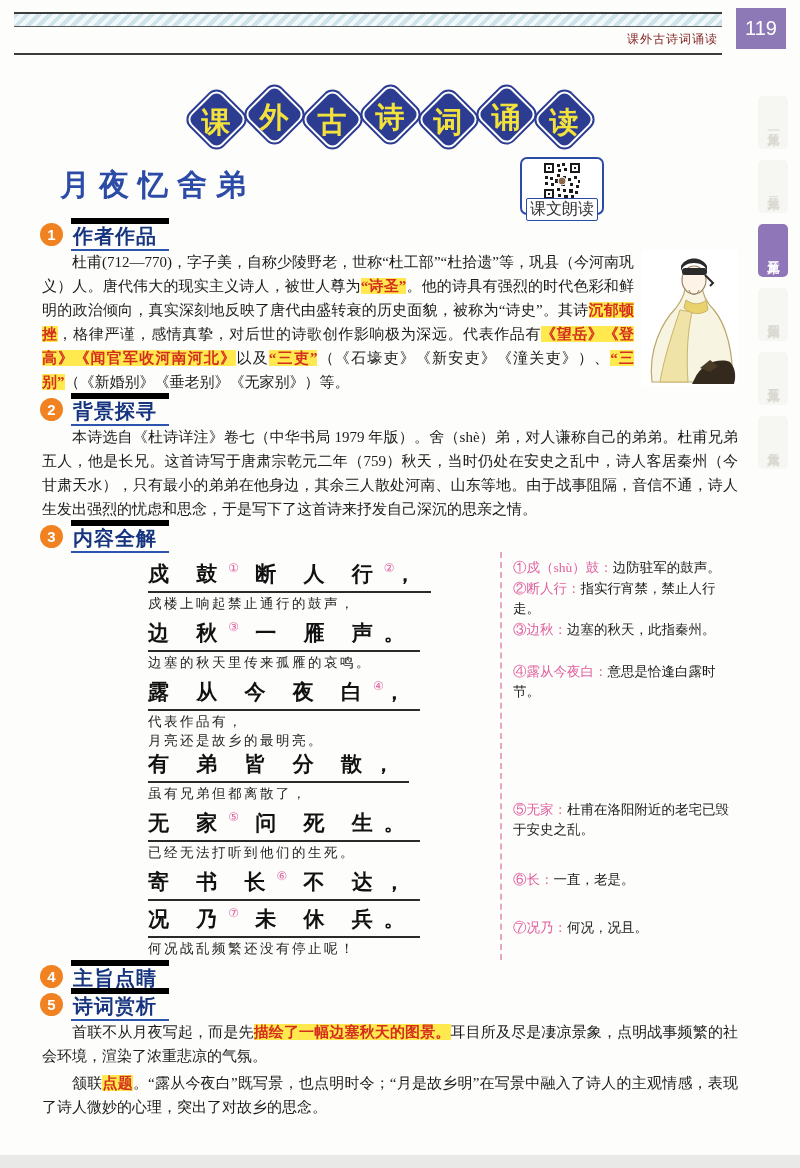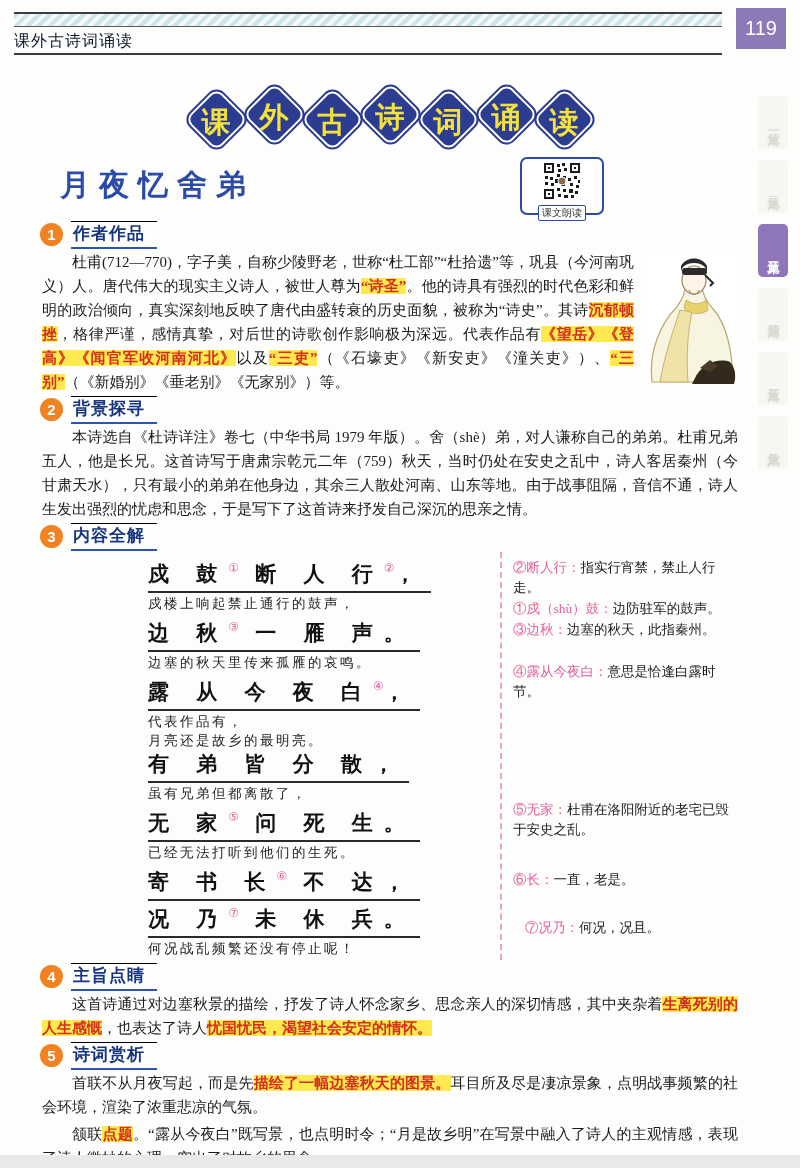--- a/index.html
+++ b/index.html
@@ -2,69 +2,69 @@
 <html><head>
 <meta charset="utf-8">
 <style>
   html,body{margin:0;padding:0;}
   body{width:800px;height:1168px;position:relative;background:#fdfdfc;overflow:hidden;
        font-family:"Liberation Sans",sans-serif;}
   
   .top-band{position:absolute;left:14px;top:12px;width:708px;height:12px;
     background:repeating-linear-gradient(135deg,#cfe3ea 0 4px,#f2f9fb 4px 8px);
     border-top:2px solid #3c3c3c;border-bottom:1px solid #5a5a5a;}
-  .header-label{position:absolute;top:31px;left:14px;width:704px;text-align:left;
-    font-size:16px;color:#0f172a;letter-spacing:1px;}
+  .header-label{position:absolute;top:31px;left:14px;width:704px;text-align:right;
+    font-size:12px;color:#7f1d1d;letter-spacing:1px;}
   .header-rule{position:absolute;left:14px;top:53px;width:708px;height:2px;background:#3c3c3c;}
   .page-box{position:absolute;left:736px;top:8px;width:50px;height:41px;background:#8d79b6;
     color:#fff;font-size:20px;display:flex;align-items:center;justify-content:center;}
   
   .banner{position:absolute;top:88px;left:0;width:780px;display:flex;justify-content:center;gap:3px;}
   .diamond-wrap{width:55px;height:64px;position:relative;}
   .diamond-wrap:nth-child(even){transform:translateY(-5px);}
   .diamond{position:absolute;left:7px;top:11px;width:41px;height:41px;background:#2c3c90;
     transform:rotate(45deg);border-radius:7px;box-shadow:0 0 0 2px #fff,0 0 0 4px #2c3c90;}
   .diamond-char{position:absolute;width:100%;text-align:center;top:15px;color:#f3e13c;
     font-size:29px;font-weight:bold;font-family:"Liberation Serif",serif;}
   
   .title-row{position:absolute;top:165px;left:60px;width:700px;text-align:left;}
   .poem-title{font-size:30px;font-weight:bold;color:#2b4ba6;letter-spacing:9px;}
   .qr-box{position:absolute;left:460px;top:-8px;width:80px;height:54px;border:2px solid #2b4ba6;
     border-radius:7px;background:#fff;}
   .qr-box svg{position:absolute;left:21px;top:3px;}
-  .qr-label{position:absolute;bottom:-8px;left:50%;transform:translateX(-50%);font-size:10px;
+  .qr-label{position:absolute;bottom:-8px;left:50%;transform:translateX(-50%);font-size:16px;
     color:#333;background:#fff;border:1px solid #2b4ba6;border-radius:2px;padding:0 3px;white-space:nowrap;}
   
   .content{position:absolute;top:219px;left:42px;width:696px;
     font-family:"Liberation Serif","DejaVu Serif",serif;font-size:15px;line-height:24px;color:#1b1b1b;}
   .sec-head{display:flex;align-items:center;gap:8px;margin:3px 0 3px -2px;height:25px;
     font-family:"Liberation Sans",sans-serif;}
   .sec-num{width:23px;height:23px;border-radius:50%;background:#f08222;color:#fff;font-weight:bold;
     font-size:15px;display:flex;align-items:center;justify-content:center;flex:0 0 23px;}
-  .sec-title{font-size:17px;font-weight:bold;color:#17357f;border-top:1px solid #000000;
+  .sec-title{font-size:20px;font-weight:bold;color:#17357f;border-top:6px solid #000000;
     border-bottom:2px solid #2c55b0;padding:0 12px 1px 2px;letter-spacing:1px;text-align:right;}
   .para{text-indent:2em;text-align:justify;margin:0 0 3px 0;}
   .hl{background:#ffe94f;color:#d42f1e;font-weight:bold;}
   .dufu{float:right;width:96px;height:136px;margin:0 0 2px 8px;}
   
   .poem-wrap{display:flex;margin:2px 0 4px 0;}
   .poem-col{width:458px;padding-left:106px;box-sizing:border-box;padding-top:4px;}
   .ann-col{width:238px;box-sizing:border-box;border-left:2px dashed #e8a5c6;padding-left:11px;
     font-size:13.5px;line-height:20px;padding-top:6px;}
   .p-line{display:block;}
   .p-line-inner{display:inline-block;border-bottom:2px solid #2a2a2a;font-size:21px;font-weight:bold;
     letter-spacing:11px;line-height:24px;padding:0 4px 5px 0;color:#111;}
   .p-sup{color:#e0609e;font-size:12px;letter-spacing:0;vertical-align:9px;font-weight:normal;}
   .p-tr{display:block;font-size:13.5px;letter-spacing:2.5px;line-height:16px;margin:3px 0 3px 0;color:#222;}
   .ann-item{margin-bottom:1px;}
   .ann-term{color:#e0609e;}
   .ann-item:nth-child(4){margin-top:22px;}
   .ann-item:nth-child(5){margin-top:98px;}
   .ann-item:nth-child(6){margin-top:30px;}
-  .ann-item:nth-child(7){margin-top:28px;margin-left:12px;}
+  .ann-item:nth-child(7){margin-top:28px;}
   
   .tabs{position:absolute;top:96px;right:12px;display:flex;flex-direction:column;gap:11px;}
   .tab{width:30px;height:53px;border-radius:5px;writing-mode:vertical-rl;text-orientation:upright;
     font-size:13px;display:flex;align-items:center;justify-content:center;color:#d9d9d1;
     background:#f6f6f2;}
   .tab.active{background:#8f76b8;color:#fff;}
   .bottom-band{position:absolute;left:0;bottom:0;width:800px;height:13px;background:#e9e9e7;}
 </style>
 </head>
 <body>
@@ -199,35 +199,34 @@
         <span class="p-tr">月亮还是故乡的最明亮。</span>
         <span class="p-line"><span class="p-line-inner"><span>有 弟 皆 分 散，</span></span></span>
         <span class="p-tr">虽有兄弟但都离散了，</span>
         <span class="p-line"><span class="p-line-inner"><span>无 家</span><span class="p-sup">⑤</span><span> 问 死 生。</span></span></span>
         <span class="p-tr">已经无法打听到他们的生死。</span>
         <span class="p-line"><span class="p-line-inner"><span>寄 书 长</span><span class="p-sup">⑥</span><span> 不 达，</span></span></span>
         <span class="p-line"><span class="p-line-inner"><span>况 乃</span><span class="p-sup">⑦</span><span> 未 休 兵。</span></span></span>
         <span class="p-tr">何况战乱频繁还没有停止呢！</span>
       </div>
     <div class="ann-col" id="ann-col">
+        <div class="ann-item"><span class="ann-term">①戍（shù）鼓：</span><span>边防驻军的鼓声。</span></div>
         <div class="ann-item"><span class="ann-term">②断人行：</span><span>指实行宵禁，禁止人行走。</span></div>
-        <div class="ann-item"><span class="ann-term">①戍（shù）鼓：</span><span>边防驻军的鼓声。</span></div>
         <div class="ann-item"><span class="ann-term">③边秋：</span><span>边塞的秋天，此指秦州。</span></div>
         <div class="ann-item"><span class="ann-term">④露从今夜白：</span><span>意思是恰逢白露时节。</span></div>
         <div class="ann-item"><span class="ann-term">⑤无家：</span><span>杜甫在洛阳附近的老宅已毁于安史之乱。</span></div>
         <div class="ann-item"><span class="ann-term">⑥长：</span><span>一直，老是。</span></div>
         <div class="ann-item"><span class="ann-term">⑦况乃：</span><span>何况，况且。</span></div>
       </div>
   </div>
 
   <div class="sec-head">
     <span class="sec-num">4</span>
     <span class="sec-title">主旨点睛</span>
   </div>
-  <div class="para"><span>这首诗通过对边塞秋景的描绘，抒发了诗人怀念家乡、思念亲人的深切情感，其中夹杂着</span><span class="hl">生离死别的人生感慨</span><span>，也表达了诗人</span><span class="hl">忧国忧民，渴望社会安定的情怀。</span></div>
 
   <div class="sec-head">
     <span class="sec-num">5</span>
     <span class="sec-title">诗词赏析</span>
   </div>
   <div class="para"><span>首联不从月夜写起，而是先</span><span class="hl">描绘了一幅边塞秋天的图景。</span><span>耳目所及尽是凄凉景象，点明战事频繁的社会环境，渲染了浓重悲凉的气氛。</span></div>
   <div class="para"><span>颔联</span><span class="hl">点题</span><span>。“露从今夜白”既写景，也点明时令；“月是故乡明”在写景中融入了诗人的主观情感，表现了诗人微妙的心理，突出了对故乡的思念。</span></div>
 
 </div>
 

